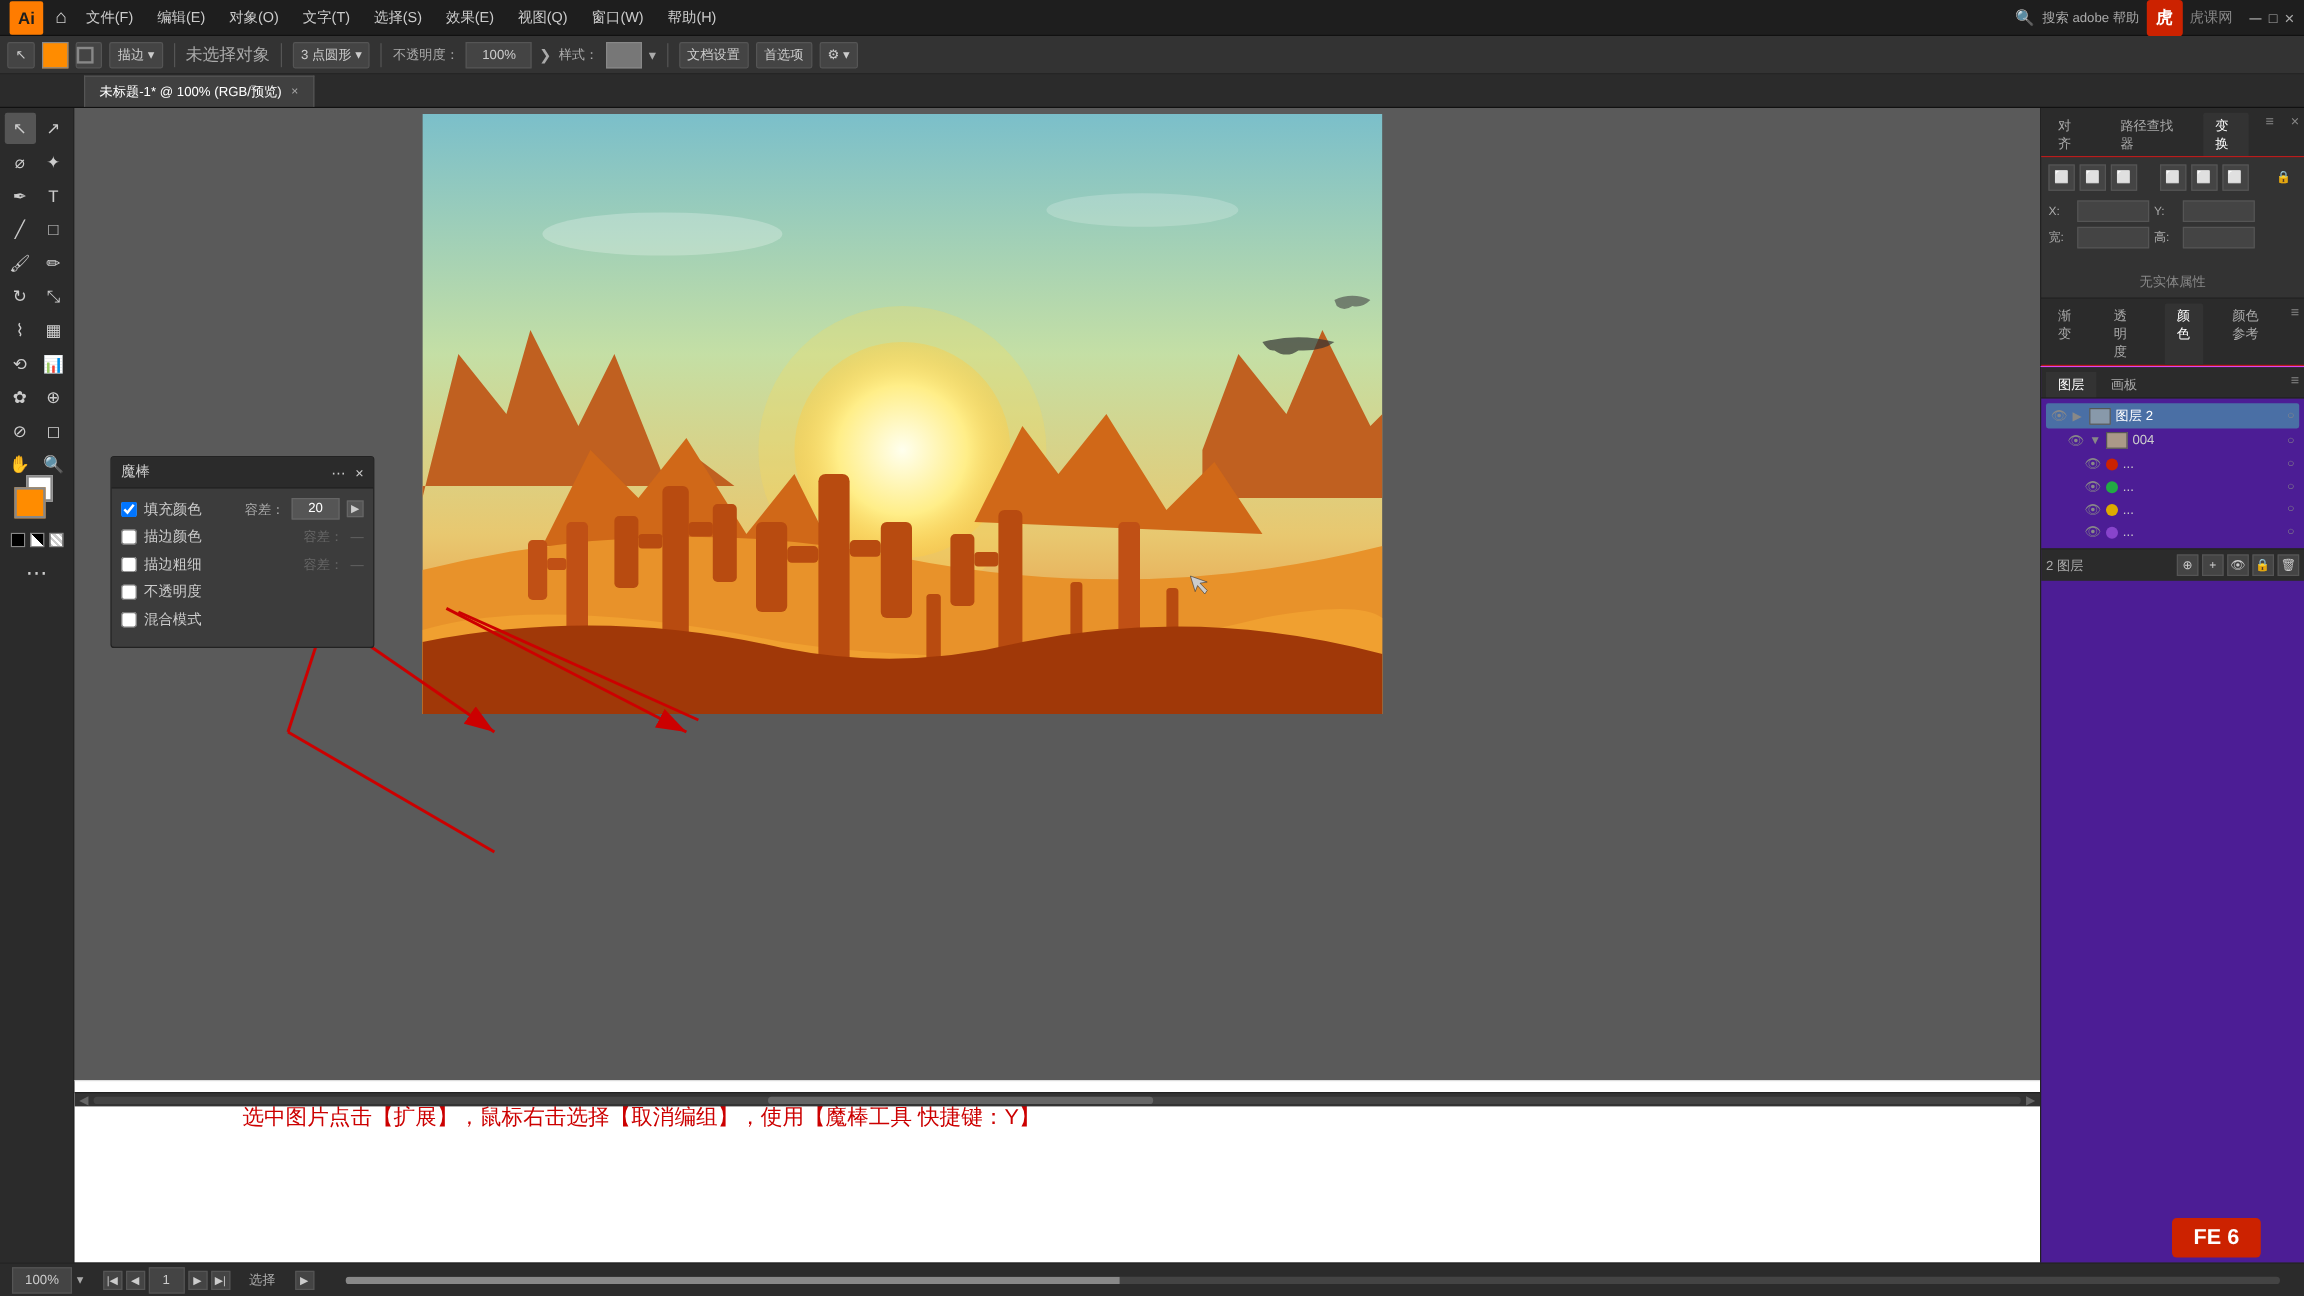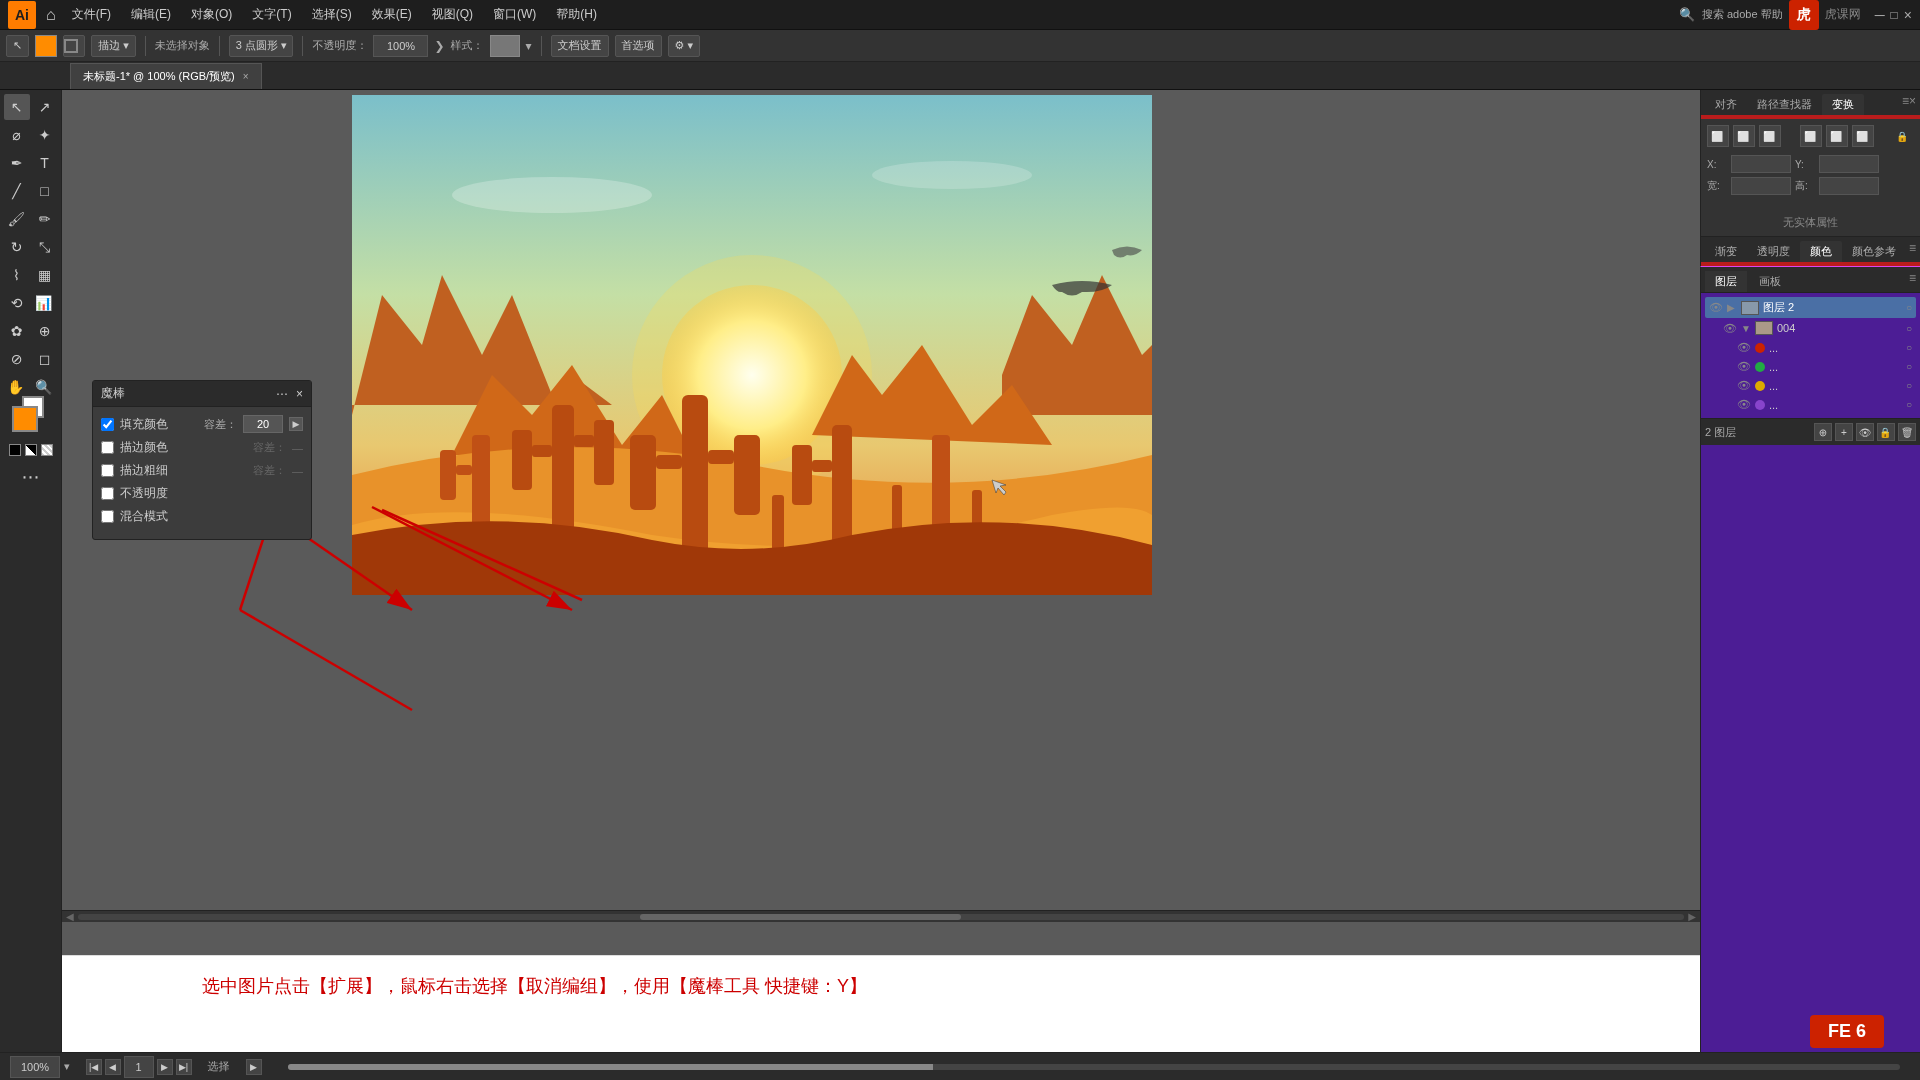--- a/index.html
+++ b/index.html
@@ -300,23 +300,23 @@
     #right-panel {
       width: 220px;
       background: #333;
       border-left: 1px solid #222;
       display: flex;
       flex-direction: column;
     }
     .right-panel-tabs {
       display: flex;
       background: #2b2b2b;
-      border-bottom: 4px solid #b91c1c;
+      border-bottom: 1px solid #b91c1c;
       padding: 4px 4px 0;
-      gap: 0;
+      gap: 14px;
     }
     .rpanel-tab {
       padding: 3px 10px;
       font-size: 11px;
       color: #aaa;
       cursor: pointer;
       border-radius: 2px 2px 0 0;
     }
     .rpanel-tab.active {
       background: #333;
@@ -611,21 +611,21 @@
   </div>
   <div class="toolbar-color-swatch"></div>
   <div class="toolbar-btn" style="background:#444;width:22px;height:22px;padding:0;">
     <div style="width:14px;height:14px;border:2px solid #888;background:transparent;"></div>
   </div>
   <div class="toolbar-btn">
     <span>描边</span>
     <span>▾</span>
   </div>
   <div class="toolbar-separator"></div>
-  <span style="color:#aaa;font-size:11px;">未选择对象</span>
+  <span style="color:#aaa;font-size:14px;">未选择对象</span>
   <div class="toolbar-separator"></div>
   <div class="toolbar-btn">
     <span>3 点圆形</span>
     <span>▾</span>
   </div>
   <div class="toolbar-separator"></div>
   <span style="color:#aaa;font-size:11px;">不透明度：</span>
   <input class="toolbar-input" value="100%" style="width: 55px;">
   <span style="color:#aaa;font-size:12px;">❯</span>
   <span style="color:#aaa;font-size:11px;">样式：</span>
@@ -853,21 +853,21 @@
           <label>不透明度</label>
         </div>
 
         <div class="panel-row">
           <input type="checkbox" style="">
           <label>混合模式</label>
         </div>
       </div>
     </div>
 
-    <div id="instruction-area" style="height:97px;margin-top:20px;">
+    <div id="instruction-area" style="height:152px;margin-top:20px;">
       <div class="instruction-text">选中图片点击【扩展】，鼠标右击选择【取消编组】，使用【魔棒工具 快捷键：Y】</div>
     </div>
 
     <div class="canvas-scroll-h" style="position:absolute;bottom:130px;left:0;right:0;">
       <span style="color:#666;font-size:10px;margin-right:4px;">◀</span>
       <div class="scroll-track">
         <div class="scroll-thumb"></div>
       </div>
       <span style="color:#666;font-size:10px;margin-left:4px;">▶</span>
     </div>

